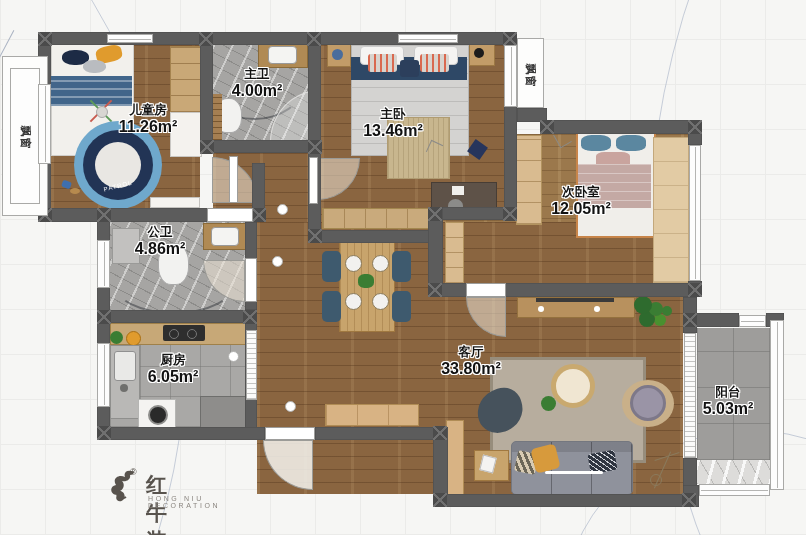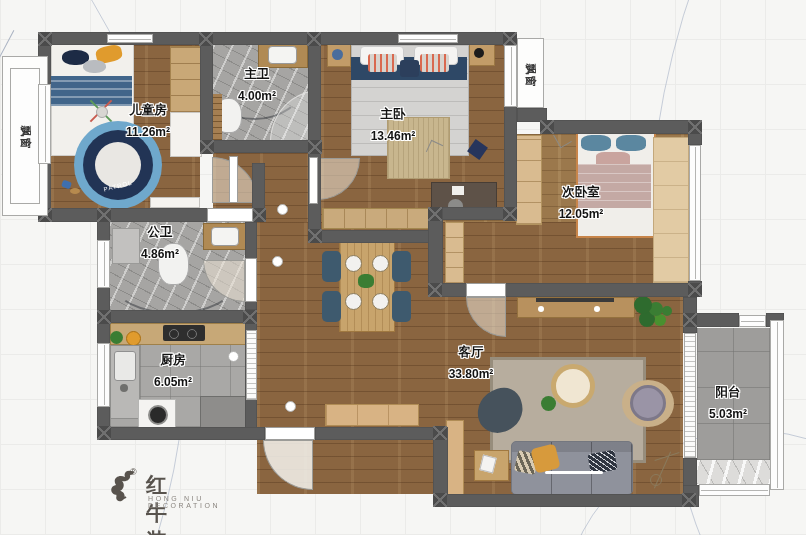--- a/index.html
+++ b/index.html
@@ -39,21 +39,21 @@
   .win.v::after{content:"";position:absolute;top:1px;bottom:1px;left:50%;width:1px;background:#b5b5b3;}
   .slider{position:absolute;background:#fbfbfa;border:1px solid #a9a9a7;z-index:4;box-sizing:border-box;
     background-image:repeating-linear-gradient(90deg,#c4c4c2 0 1px,transparent 1px 4px);}
   .leaf{position:absolute;background:#ffffff;border:1px solid #9d9d9b;z-index:5;box-sizing:border-box;}
   .arc{position:absolute;background:rgba(236,228,214,.55);border:1px solid #9b9b97;z-index:2;box-sizing:border-box;}
   .furn{position:absolute;z-index:2;}
   .lamp{position:absolute;width:9px;height:9px;border-radius:50%;background:#fff;border:1px solid #b0b0ae;z-index:2;}
   .rlabel{position:absolute;z-index:6;transform:translateX(-50%);text-align:center;white-space:nowrap;
     color:#121212;font-weight:bold;font-size:12.5px;line-height:1;
     text-shadow:-1px -1px 0 #fff,1px -1px 0 #fff,-1px 1px 0 #fff,1px 1px 0 #fff,0 -1px 0 #fff,0 1px 0 #fff,-1px 0 0 #fff,1px 0 0 #fff;}
-  .rlabel .area{display:block;margin-top:9px;font-size:12px;}
+  .rlabel .area{display:block;margin-top:2px;font-size:16px;}
   .baylabel{position:absolute;z-index:6;color:#3a3a3a;font-size:11px;font-weight:bold;letter-spacing:1px;
     transform:rotate(90deg);transform-origin:center;white-space:nowrap;}
   .logo{position:absolute;left:104px;top:467px;z-index:6;color:#58534d;}
   .veins{position:absolute;z-index:2;border:2px solid rgba(35,40,46,.4);border-radius:50%;
     border-color:transparent transparent rgba(35,40,46,.45) transparent;}
 </style>
 </head>
 <body>
 
 <div id="stage">

